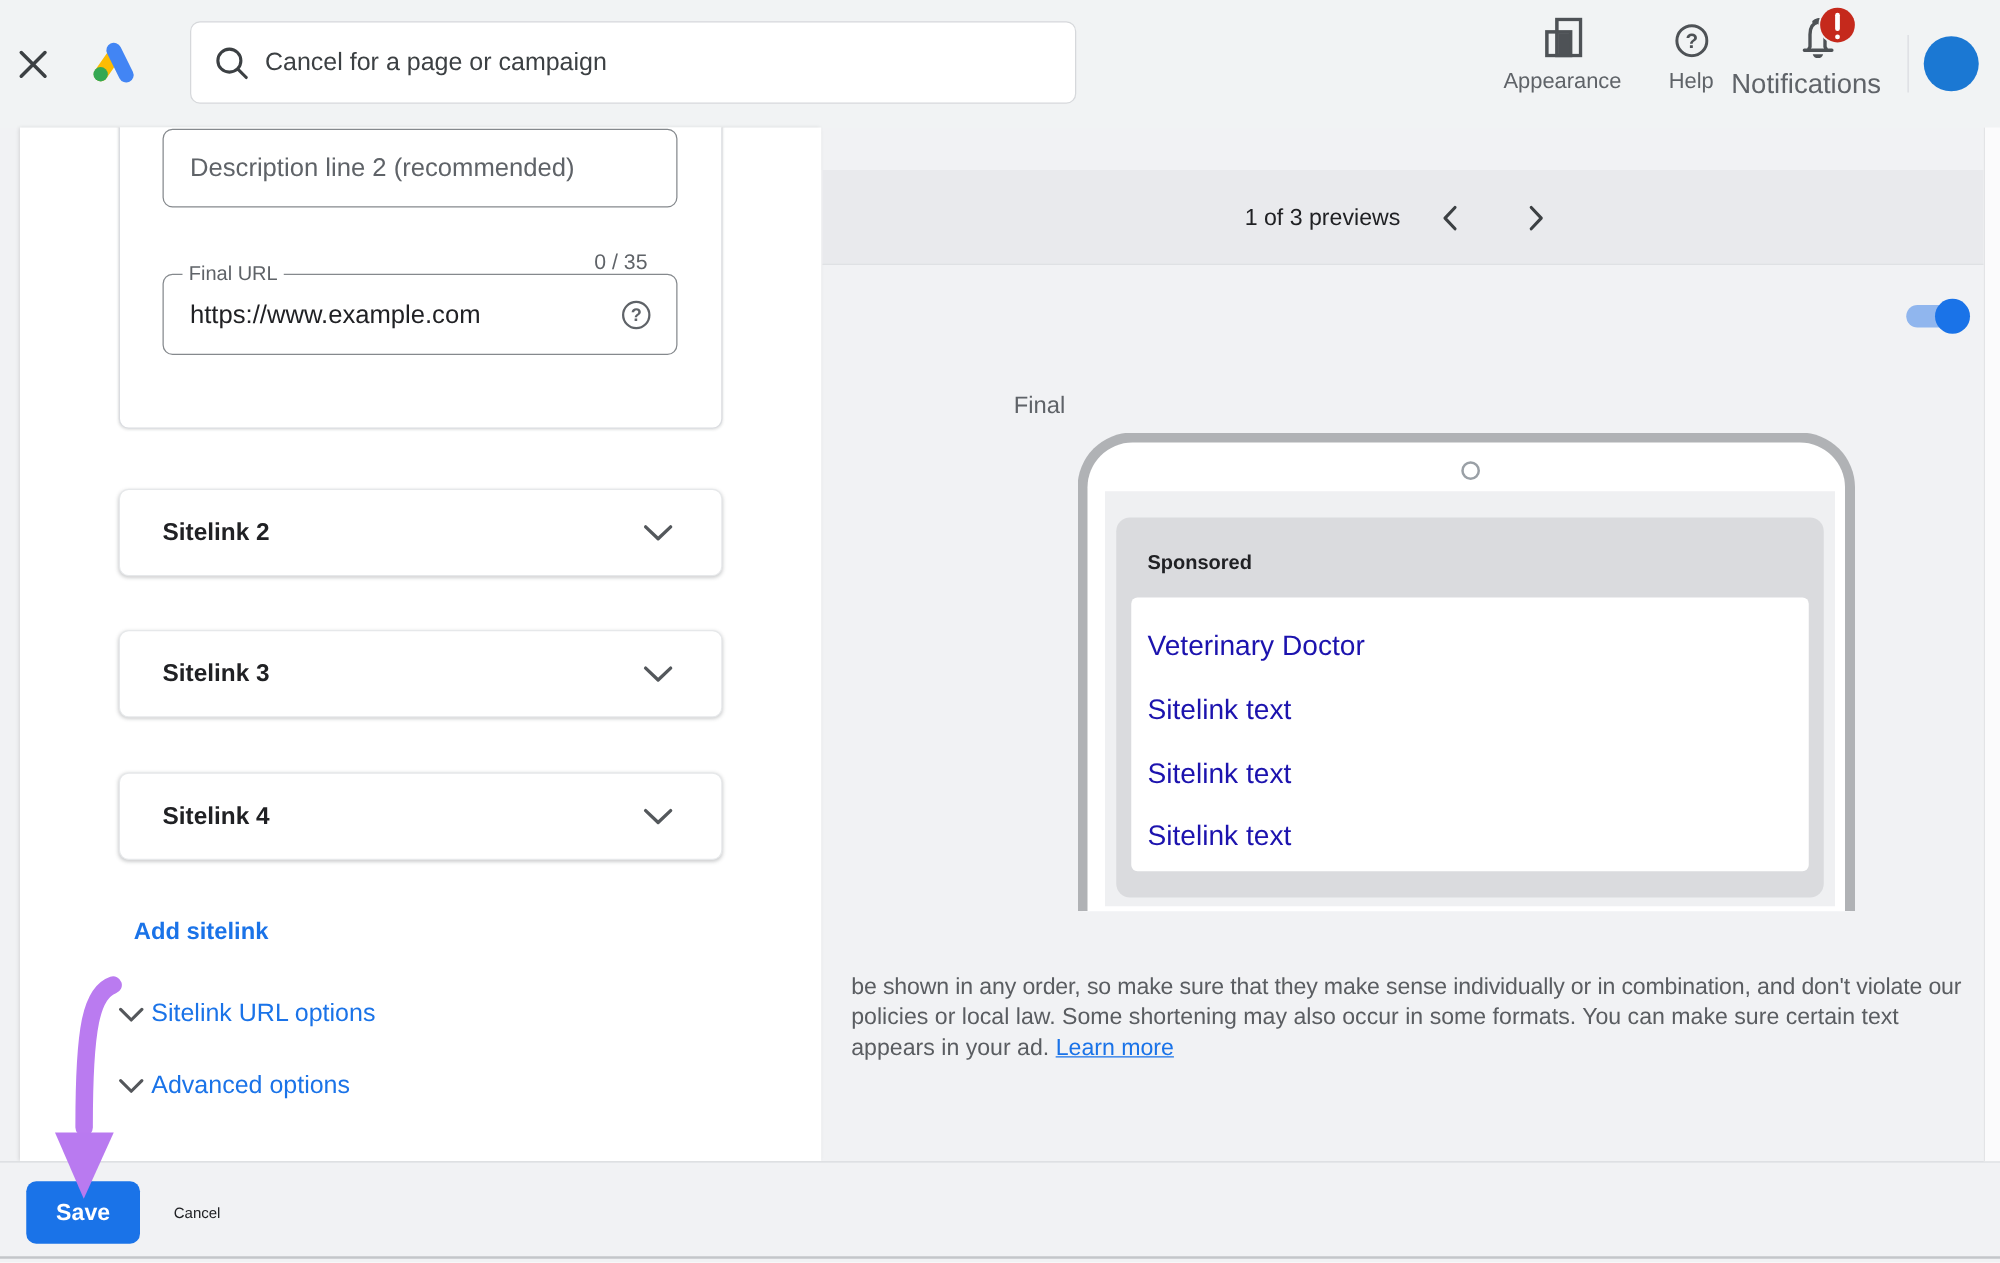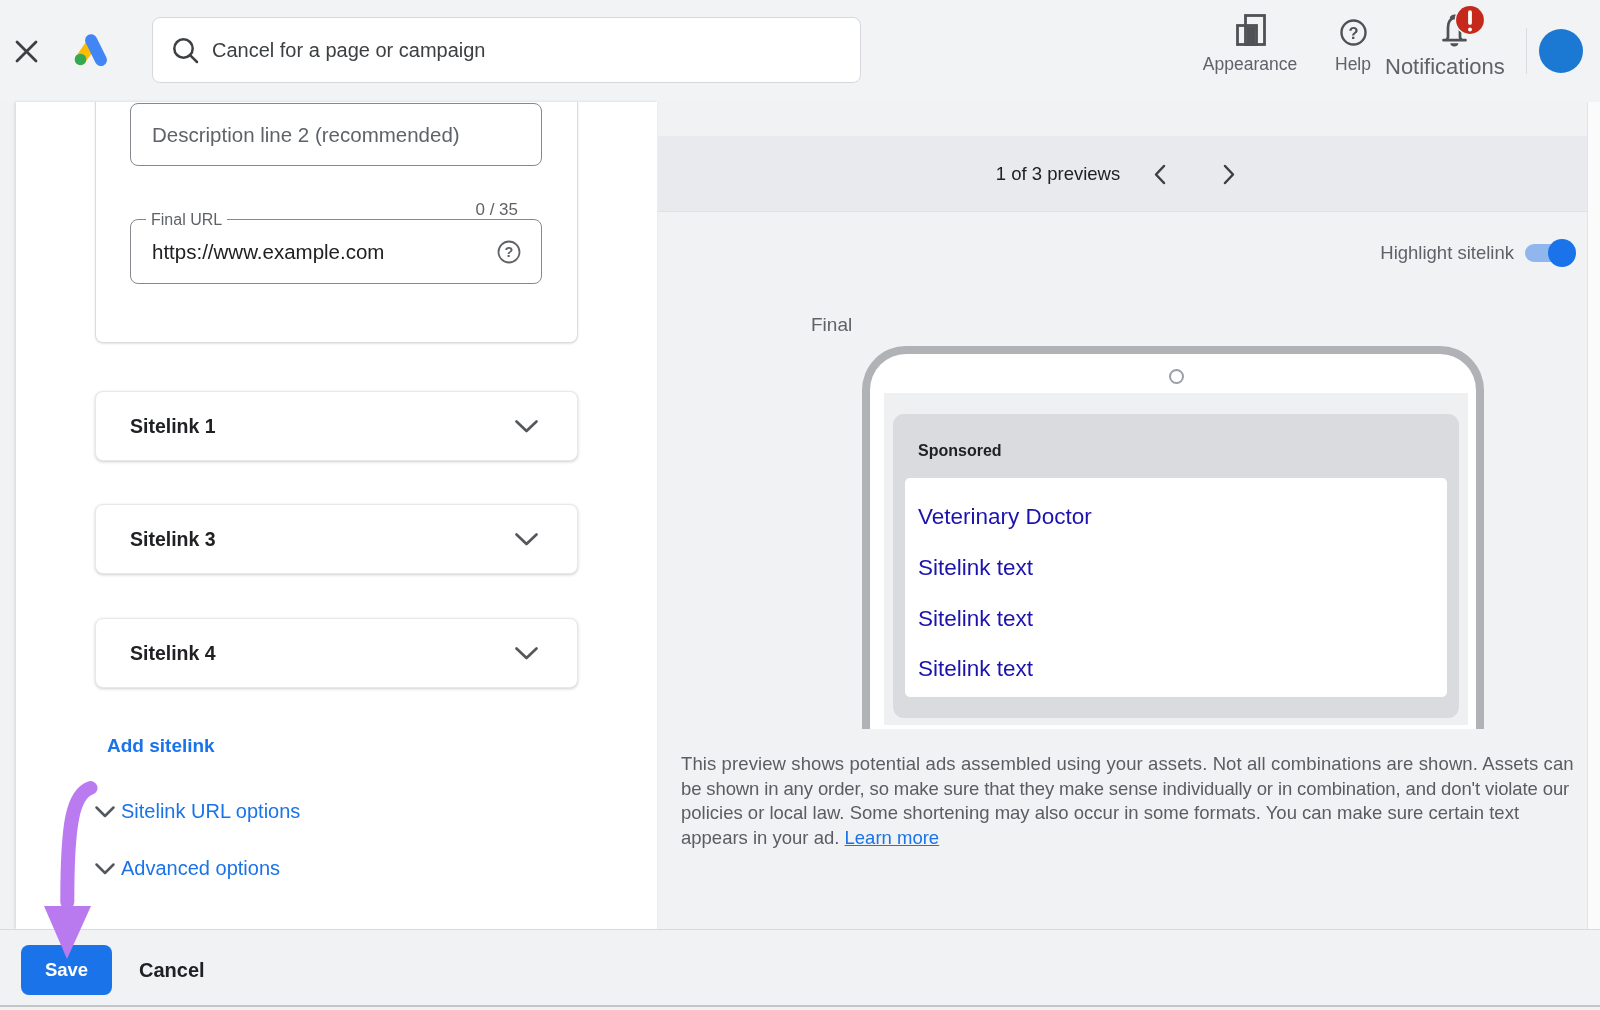--- a/index.html
+++ b/index.html
@@ -70,21 +70,21 @@
 
     <div class="abs" style="left:114px;top:117px;width:412px;height:65px;border:1.4px solid #85898d;border-radius:8px;box-sizing:border-box;"></div>
     <div class="abs" style="left:130px;top:109px;padding:0 5px;background:#fff;font-size:16px;color:#5f6368;">Final URL</div>
     <div class="abs" style="left:136px;top:117px;height:49px;line-height:65px;font-size:20.5px;color:#202124;">https://www.example.com</div>
     <svg class="abs" style="left:481px;top:138px;" width="24" height="24" viewBox="0 0 24 24">
       <circle cx="12" cy="12" r="10.5" stroke="#5f6368" stroke-width="1.8" fill="none"></circle>
       <text x="12" y="17.2" font-size="14.5" font-weight="bold" fill="#5f6368" text-anchor="middle" font-family="Liberation Sans">?</text>
     </svg>
 
     <div class="abs sl" style="left:79px;top:289px;width:483px;height:70px;"></div>
-    <div class="abs slt" style="left:114px;top:289px;height:70px;line-height:70px;">Sitelink 1</div>
+    <div class="abs slt" style="left:114px;top:289px;height:70px;line-height:70px;">Sitelink 2</div>
     <svg class="abs chev" style="left:498px;top:317px;" width="25" height="15" viewBox="0 0 25 15">
         <path d="M2.5 2.5 L12.5 12 L22.5 2.5" stroke="#54585c" stroke-width="2.7" fill="none" stroke-linecap="round" stroke-linejoin="round"></path>
       </svg>
 
     <div class="abs sl" style="left:79px;top:402px;width:483px;height:70px;"></div>
     <div class="abs slt" style="left:114px;top:402px;height:70px;line-height:70px;">Sitelink 3</div>
     <svg class="abs chev" style="left:498px;top:430px;" width="25" height="15" viewBox="0 0 25 15">
         <path d="M2.5 2.5 L12.5 12 L22.5 2.5" stroke="#54585c" stroke-width="2.7" fill="none" stroke-linecap="round" stroke-linejoin="round"></path>
       </svg>
 
@@ -111,50 +111,49 @@
   <div class="abs" style="left:658px;top:136px;width:929px;height:76px;display:flex;align-items:center;justify-content:center;padding-right:14px;box-sizing:border-box;text-align:center;">
     <span style="font-size:18.5px;color:#202124;">1 of 3 previews</span>
     <svg style="margin-left:34px;" width="12" height="21" viewBox="0 0 12 21">
         <path d="M10 2 L2 10.5 L10 19" stroke="#3c4043" stroke-width="2.5" fill="none" stroke-linecap="round" stroke-linejoin="round"></path>
       </svg>
     <svg style="margin-left:57px;" width="12" height="21" viewBox="0 0 12 21">
         <path d="M2 2 L10 10.5 L2 19" stroke="#3c4043" stroke-width="2.5" fill="none" stroke-linecap="round" stroke-linejoin="round"></path>
       </svg>
   </div>
 
-  <div class="abs" style="left:1214px;top:242px;width:300px;text-align:right;font-size:18.5px;color:#5f6368;">Highlight sitelink</div>
   <div class="abs" style="left:1525px;top:244px;width:47px;height:18px;border-radius:9px;background:#90b6ee;"></div>
   <div class="abs" style="left:1548px;top:239px;width:28px;height:28px;border-radius:50%;background:#1a73e8;"></div>
 
   <div class="abs" style="left:811px;top:314px;font-size:19px;color:#5f6368;">Final</div>
 
   <div class="abs" id="phone" style="left:814px;top:346px;width:622px;height:383px;background:#fff;border:8px solid #b0b2b5;border-bottom:none;border-radius:44px 44px 0 0;box-sizing:border-box;overflow:hidden;margin-left:48px;">
     <div class="abs" style="left:299px;top:15px;width:15px;height:15px;border-radius:50%;border:2px solid #9aa0a6;box-sizing:border-box;"></div>
     <div class="abs" style="left:14px;top:39px;width:584px;height:332px;background:#eff0f2;"></div>
     <div class="abs" style="left:23px;top:60px;width:566px;height:304px;background:#dadbde;border-radius:11px;"></div>
     <div class="abs" style="left:48px;top:88px;font-size:16px;font-weight:bold;color:#202124;">Sponsored</div>
     <div class="abs" style="left:35px;top:124px;width:542px;height:219px;background:#fff;border-radius:5px;"></div>
     <div class="abs" style="left:48px;top:150px;font-size:22.5px;color:#1c13ae;">Veterinary Doctor</div>
     <div class="abs" style="left:48px;top:201px;font-size:22.5px;color:#1c13ae;">Sitelink text</div>
     <div class="abs" style="left:48px;top:252px;font-size:22.5px;color:#1c13ae;">Sitelink text</div>
     <div class="abs" style="left:48px;top:302px;font-size:22.5px;color:#1c13ae;">Sitelink text</div>
   </div>
 
   <div class="abs" style="left:681px;top:752px;width:930px;font-size:18.5px;line-height:24.5px;color:#5a5d61;">
-    <span style="letter-spacing:0.1px;">This preview shows potential ads assembled using your assets. Not all combinations are shown. Assets can</span><br>
+    <br>
     <span style="letter-spacing:-0.12px;">be shown in any order, so make sure that they make sense individually or in combination, and don't violate our</span><br>
     policies or local law. Some shortening may also occur in some formats. You can make sure certain text<br>
     appears in your ad. <a style="color:#1a73e8;text-decoration:underline;">Learn more</a>
   </div>
 
   <div class="abs" style="left:0;top:929px;width:1600px;height:81px;background:#f1f2f4;border-top:1px solid #d8dadd;box-sizing:border-box;"></div>
   <div class="abs" style="left:0;top:1005px;width:1600px;height:2px;background:#c3c6c9;"></div>
 
   <div class="abs" style="left:21px;top:945px;width:91px;height:50px;background:#1a73e8;border-radius:8px;color:#fff;font-size:18.5px;font-weight:bold;text-align:center;line-height:50px;">Save</div>
-  <div class="abs" style="left:139px;top:945px;height:50px;line-height:50px;font-size:20px;color:#202124;font-weight:bold;">Cancel</div>
+  <div class="abs" style="left:139px;top:945px;height:50px;line-height:50px;font-size:12px;color:#202124;">Cancel</div>
 
   <div class="abs" style="left:1587px;top:102px;width:13px;height:827px;background:#fbfbfc;border-left:1px solid #e3e4e6;box-sizing:border-box;"></div>
 
   <svg class="abs" style="left:30px;top:780px;" width="80" height="185" viewBox="0 0 80 185">
     <path d="M60.5 8 C 43 14, 37.2 42, 37.3 122" stroke="#ba7bf0" stroke-width="14" fill="none" stroke-linecap="round"></path>
     <path d="M14 126 L61 126 L37 179 Z" fill="#b97af0"></path>
   </svg>
 
 </div>
 

